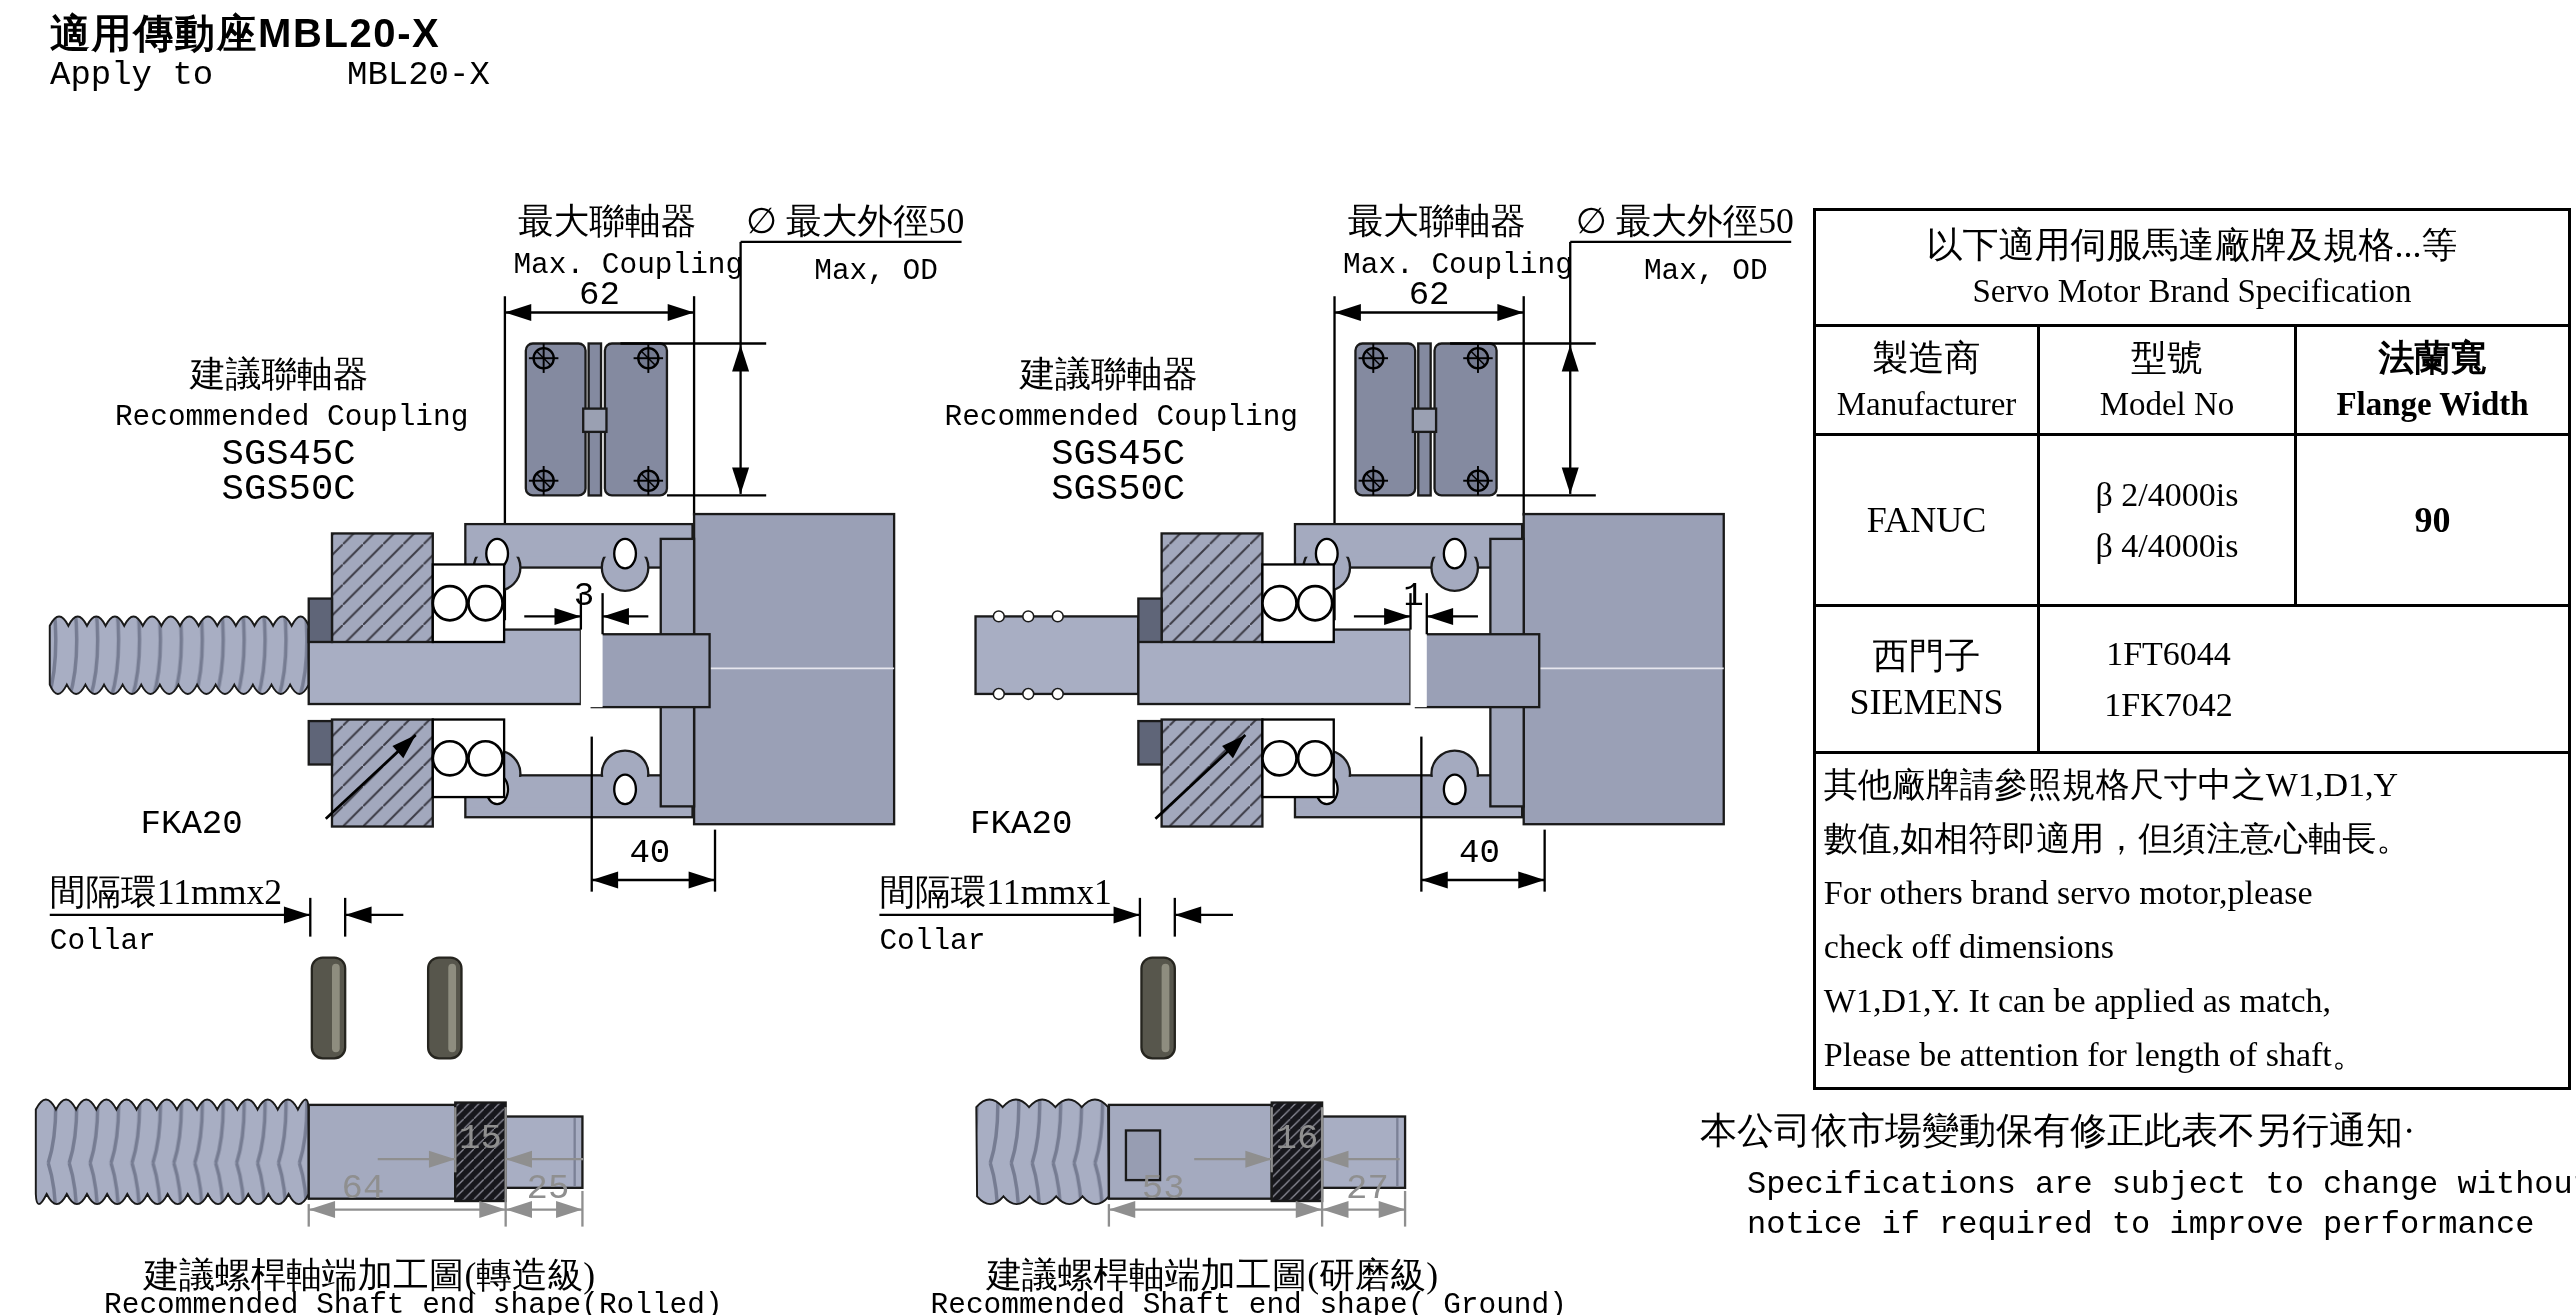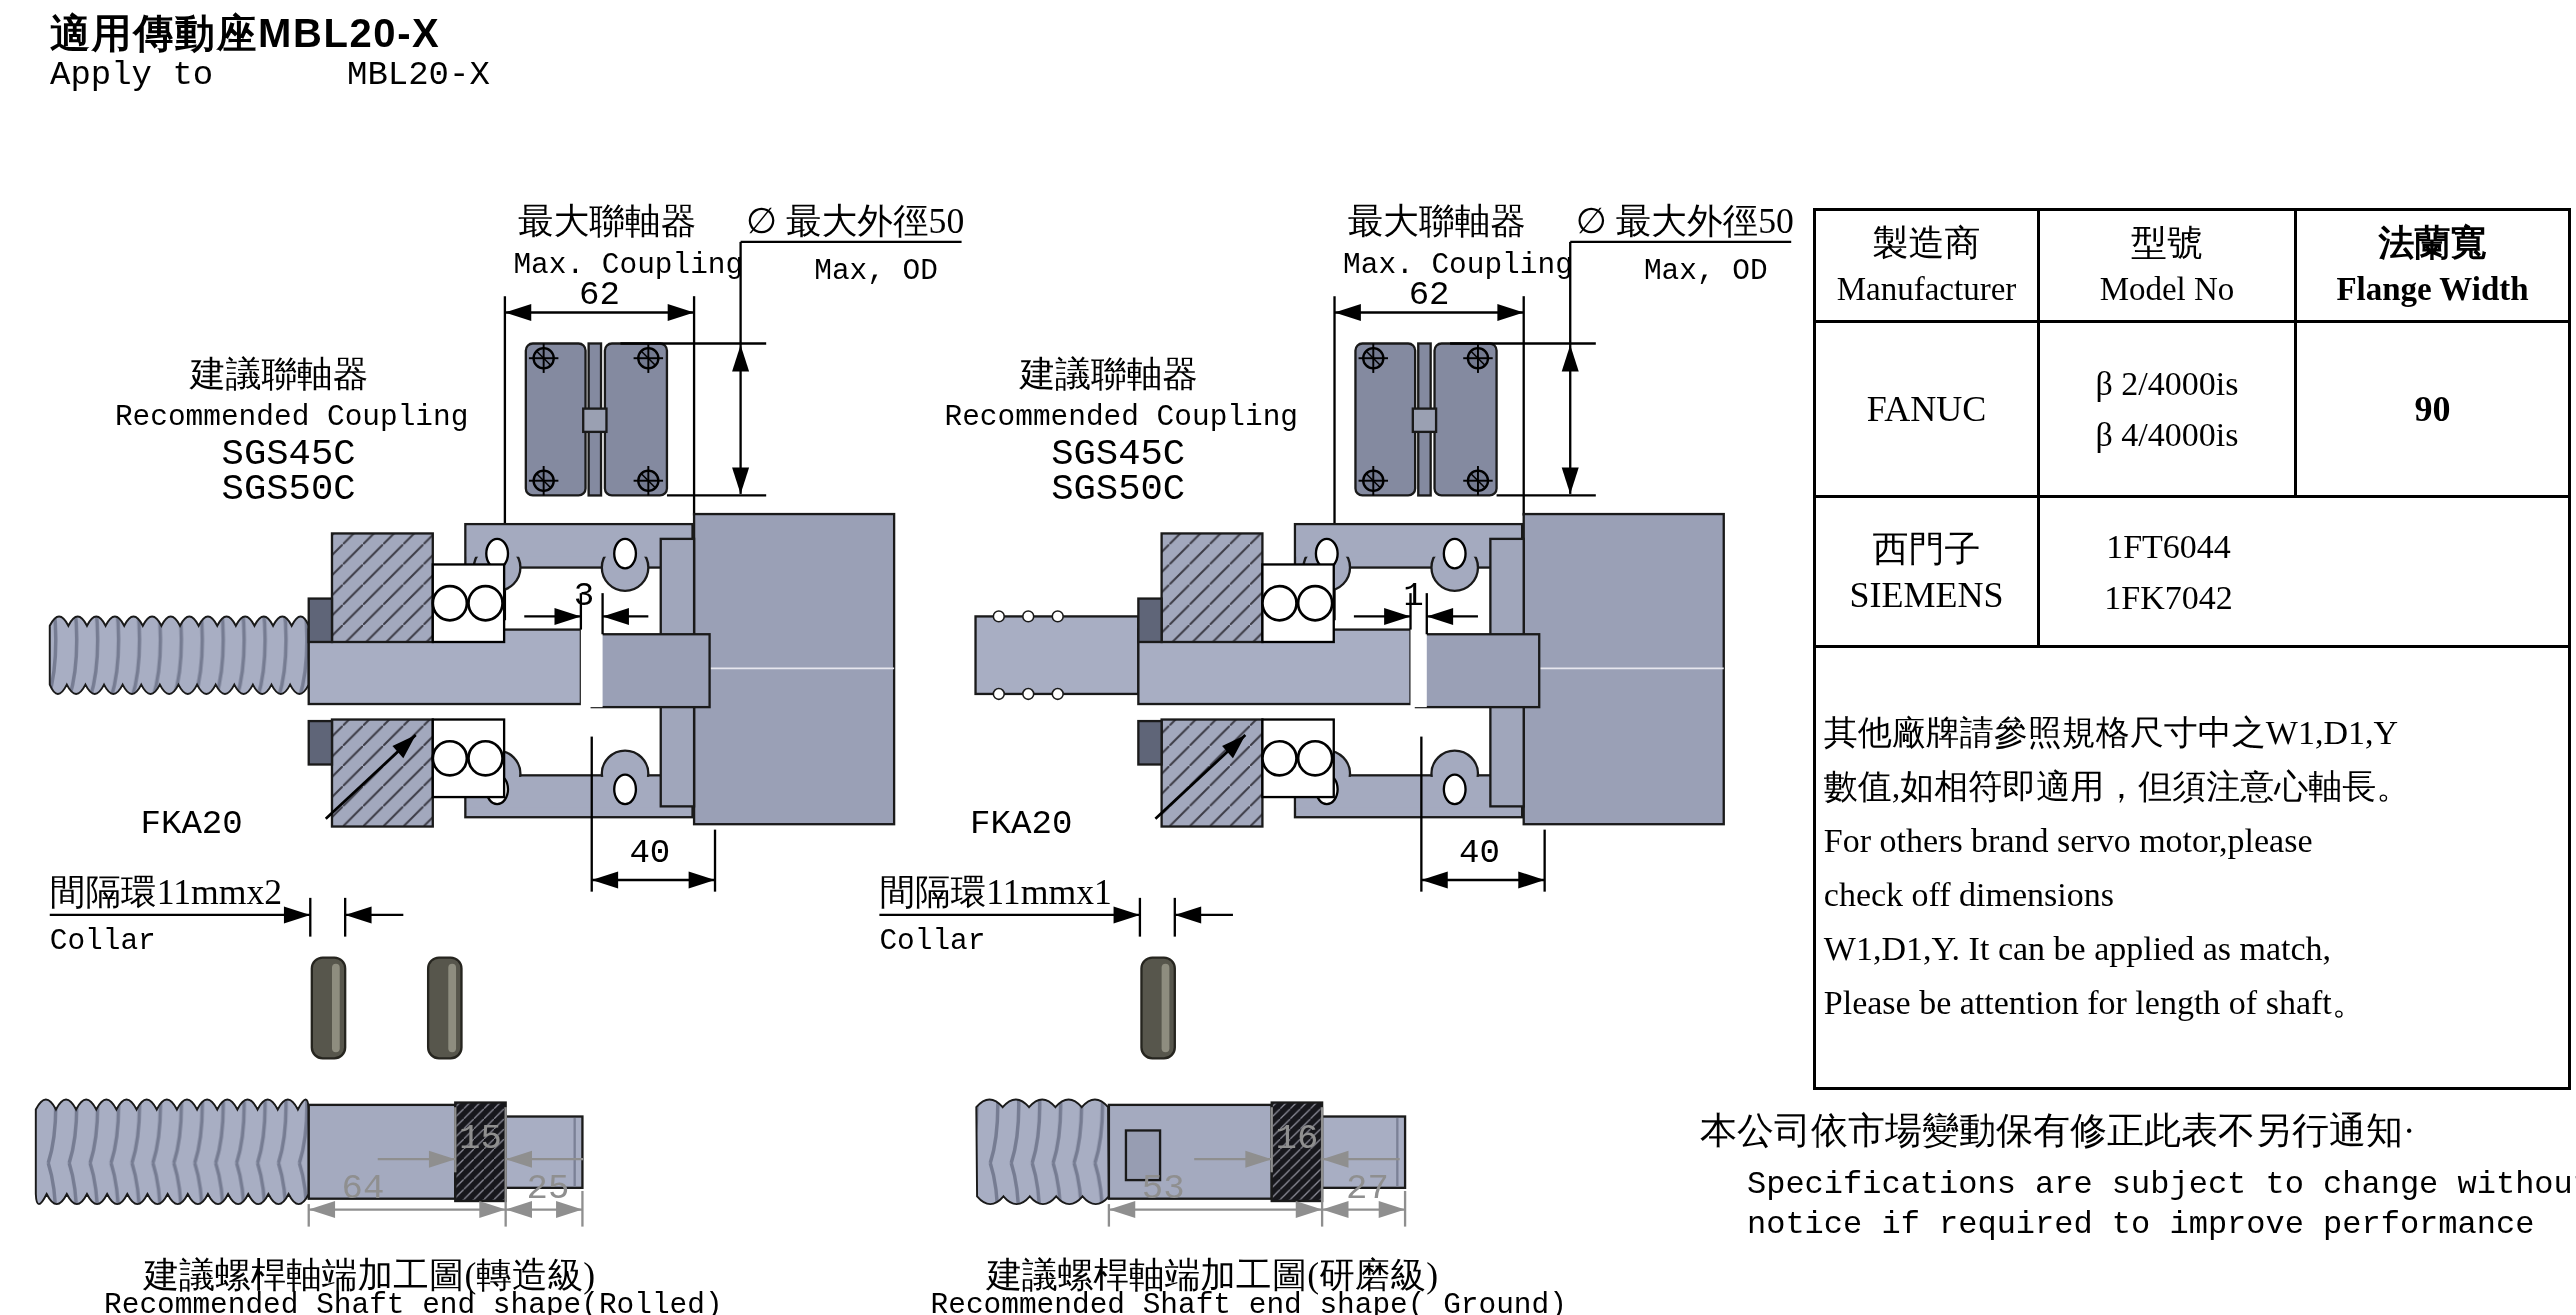--- a/index.html
+++ b/index.html
@@ -314,20 +314,26 @@
         <line x1="1705" y1="1560" x2="1812" y2="1560" stroke="#8f8f8f" stroke-width="3"></line>
         <polygon points="1705,1560 1739,1549 1739,1571" fill="#8f8f8f"></polygon>
         <polygon points="1812,1560 1778,1549 1778,1571" fill="#8f8f8f"></polygon>
         <text x="1763.5" y="1545" class="dimgray" text-anchor="middle">27</text>
         <text x="1272" y="1660" class="cjk">建議螺桿軸端加工圖(研磨級)</text>
         <text x="1200" y="1694" class="en">Recommended Shaft end shape( Ground)</text>
       </g>
   </svg>
 
   <div class="spec-table">
+    <div class="t-row t-title">
+      <div class="t-cell" style="width:100%;border-right:none;">
+        <div class="zh">以下適用伺服馬達廠牌及規格...等</div>
+        <div class="en">Servo Motor Brand Specification</div>
+      </div>
+    </div>
     <div class="t-row t-head">
       <div class="t-cell c1">
         <div class="zh">製造商</div>
         <div class="en">Manufacturer</div>
       </div>
       <div class="t-cell c2">
         <div class="zh">型號</div>
         <div class="en">Model No</div>
       </div>
       <div class="t-cell c3">

